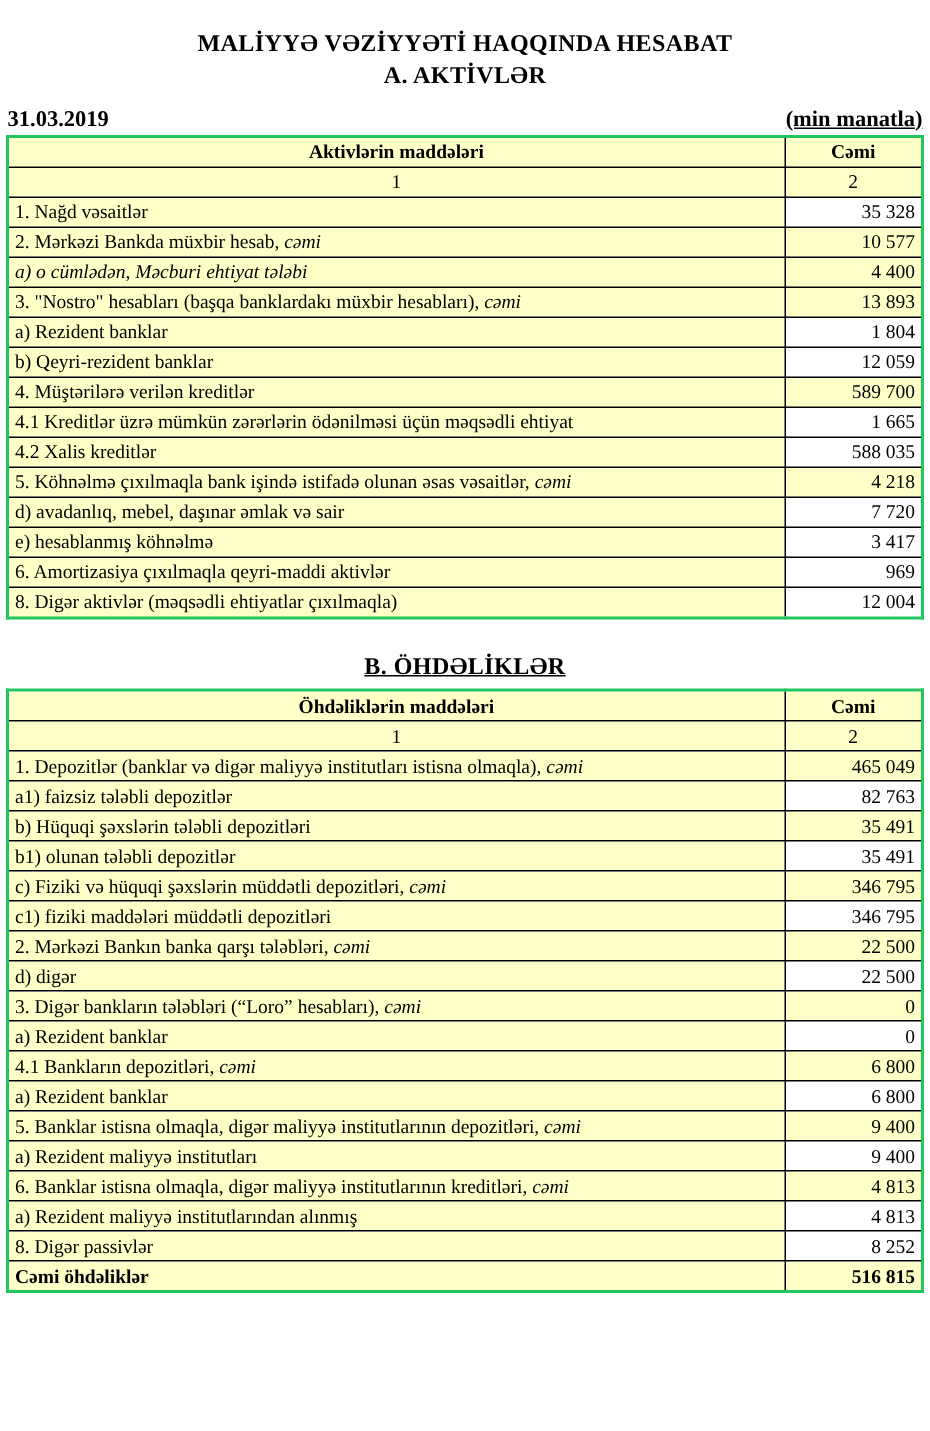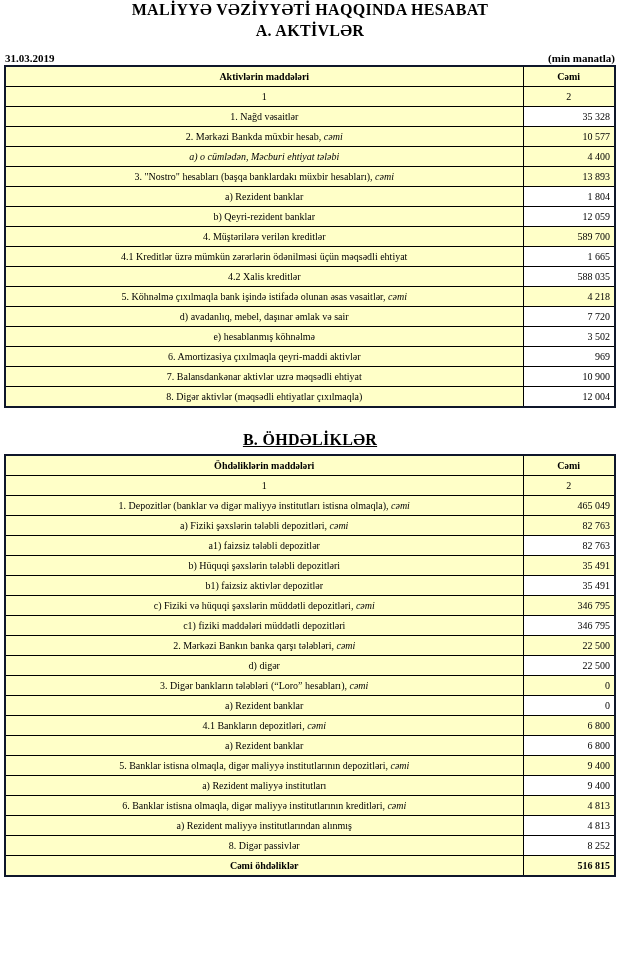--- a/index.html
+++ b/index.html
@@ -2,62 +2,62 @@
 <html><head>
 <meta charset="utf-8">
 <style>
   html, body { margin: 0; padding: 0; }
   body {
     width: 620px;
     background: #ffffff;
     color: #000000;
     font-family: "Liberation Serif", serif;
   }
-  .page { padding: 0 4px 6px 4px; }
+  .page { padding: 20px 4px 6px 4px; }
 
   .title {
     text-align: center;
     font-weight: bold;
     font-size: 16px;
     line-height: 1.3;
     letter-spacing: 0.3px;
   }
 
   .meta {
     display: flex;
     justify-content: space-between;
     align-items: flex-end;
-    font-size: 11px;
+    font-size: 15px;
     font-weight: bold;
     margin: 10px 1px 1px 1px;
   }
-  .meta .unit { }
+  .meta .unit { text-decoration: underline; }
 
   table.report {
     width: 100%;
     border-collapse: collapse;
-    font-size: 10px;
-    border: 2px solid #0f172a;
+    font-size: 13px;
+    border: 2px solid #22c55e;
     table-layout: fixed;
   }
   table.report th, table.report td {
     border: 1px solid #000;
     padding: 1px 4px;
     height: 17px;
     background: #ffffc8;
     overflow: hidden;
     white-space: nowrap;
   }
   th.h1 { font-weight: bold; text-align: center; }
   col.c-label { width: auto; }
   col.c-value { width: 92px; }
   th.h2 { font-weight: bold; text-align: center; }
   th.idx { font-weight: normal; text-align: center; border-bottom-width: 1.5px; }
 
-  td.label-cell { text-align: center; }
+  td.label-cell { text-align: left; }
   td.value-cell { text-align: right; padding-right: 6px; }
   td.indent-1 { padding-left: 24px; }
   td.indent-2 { padding-left: 42px; }
   .bg-white { background: #ffffff !important; }
   .bold { font-weight: bold; }
 
   .section-b-title { margin: 22px 0 4px 0; text-decoration: underline; }
 </style>
 </head>
 <body>
@@ -127,29 +127,25 @@
         <tr>
           <td class="label-cell indent-0">5. Köhnəlmə çıxılmaqla bank işində istifadə olunan əsas vəsaitlər, <i>cəmi</i></td>
           <td class="value-cell">4 218</td>
         </tr>
         <tr>
           <td class="label-cell indent-1">d) avadanlıq, mebel, daşınar əmlak və sair</td>
           <td class="value-cell bg-white">7 720</td>
         </tr>
         <tr>
           <td class="label-cell indent-1">e) hesablanmış köhnəlmə</td>
-          <td class="value-cell bg-white">3 502</td>
+          <td class="value-cell bg-white">3 417</td>
         </tr>
         <tr>
           <td class="label-cell indent-0">6. Amortizasiya çıxılmaqla qeyri-maddi aktivlər</td>
           <td class="value-cell bg-white">969</td>
-        </tr>
-        <tr>
-          <td class="label-cell indent-0">7. Balansdankənar aktivlər uzrə məqsədli ehtiyat</td>
-          <td class="value-cell bg-white">10 900</td>
         </tr>
         <tr>
           <td class="label-cell indent-0">8. Digər aktivlər (məqsədli ehtiyatlar çıxılmaqla)</td>
           <td class="value-cell bg-white">12 004</td>
         </tr>
       </tbody>
   </table>
 
   <div class="title section-b-title">B. ÖHDƏLİKLƏR</div>
 
@@ -167,33 +163,29 @@
         <th class="idx">1</th>
         <th class="idx">2</th>
       </tr>
     </thead>
     <tbody id="tbody-b">
         <tr>
           <td class="label-cell indent-0">1. Depozitlər (banklar və digər maliyyə institutları istisna olmaqla), <i>cəmi</i></td>
           <td class="value-cell">465 049</td>
         </tr>
         <tr>
-          <td class="label-cell indent-1">a) Fiziki şəxslərin tələbli depozitləri, <i>cəmi</i></td>
-          <td class="value-cell">82 763</td>
-        </tr>
-        <tr>
           <td class="label-cell indent-2">a1) faizsiz tələbli depozitlər</td>
           <td class="value-cell bg-white">82 763</td>
         </tr>
         <tr>
           <td class="label-cell indent-1">b) Hüquqi şəxslərin tələbli depozitləri</td>
           <td class="value-cell">35 491</td>
         </tr>
         <tr>
-          <td class="label-cell indent-2">b1) faizsiz aktivlər depozitlər</td>
+          <td class="label-cell indent-2">b1) olunan tələbli depozitlər</td>
           <td class="value-cell bg-white">35 491</td>
         </tr>
         <tr>
           <td class="label-cell indent-1">c) Fiziki və hüquqi şəxslərin müddətli depozitləri, <i>cəmi</i></td>
           <td class="value-cell">346 795</td>
         </tr>
         <tr>
           <td class="label-cell indent-2">c1) fiziki maddələri müddətli depozitləri</td>
           <td class="value-cell bg-white">346 795</td>
         </tr>

